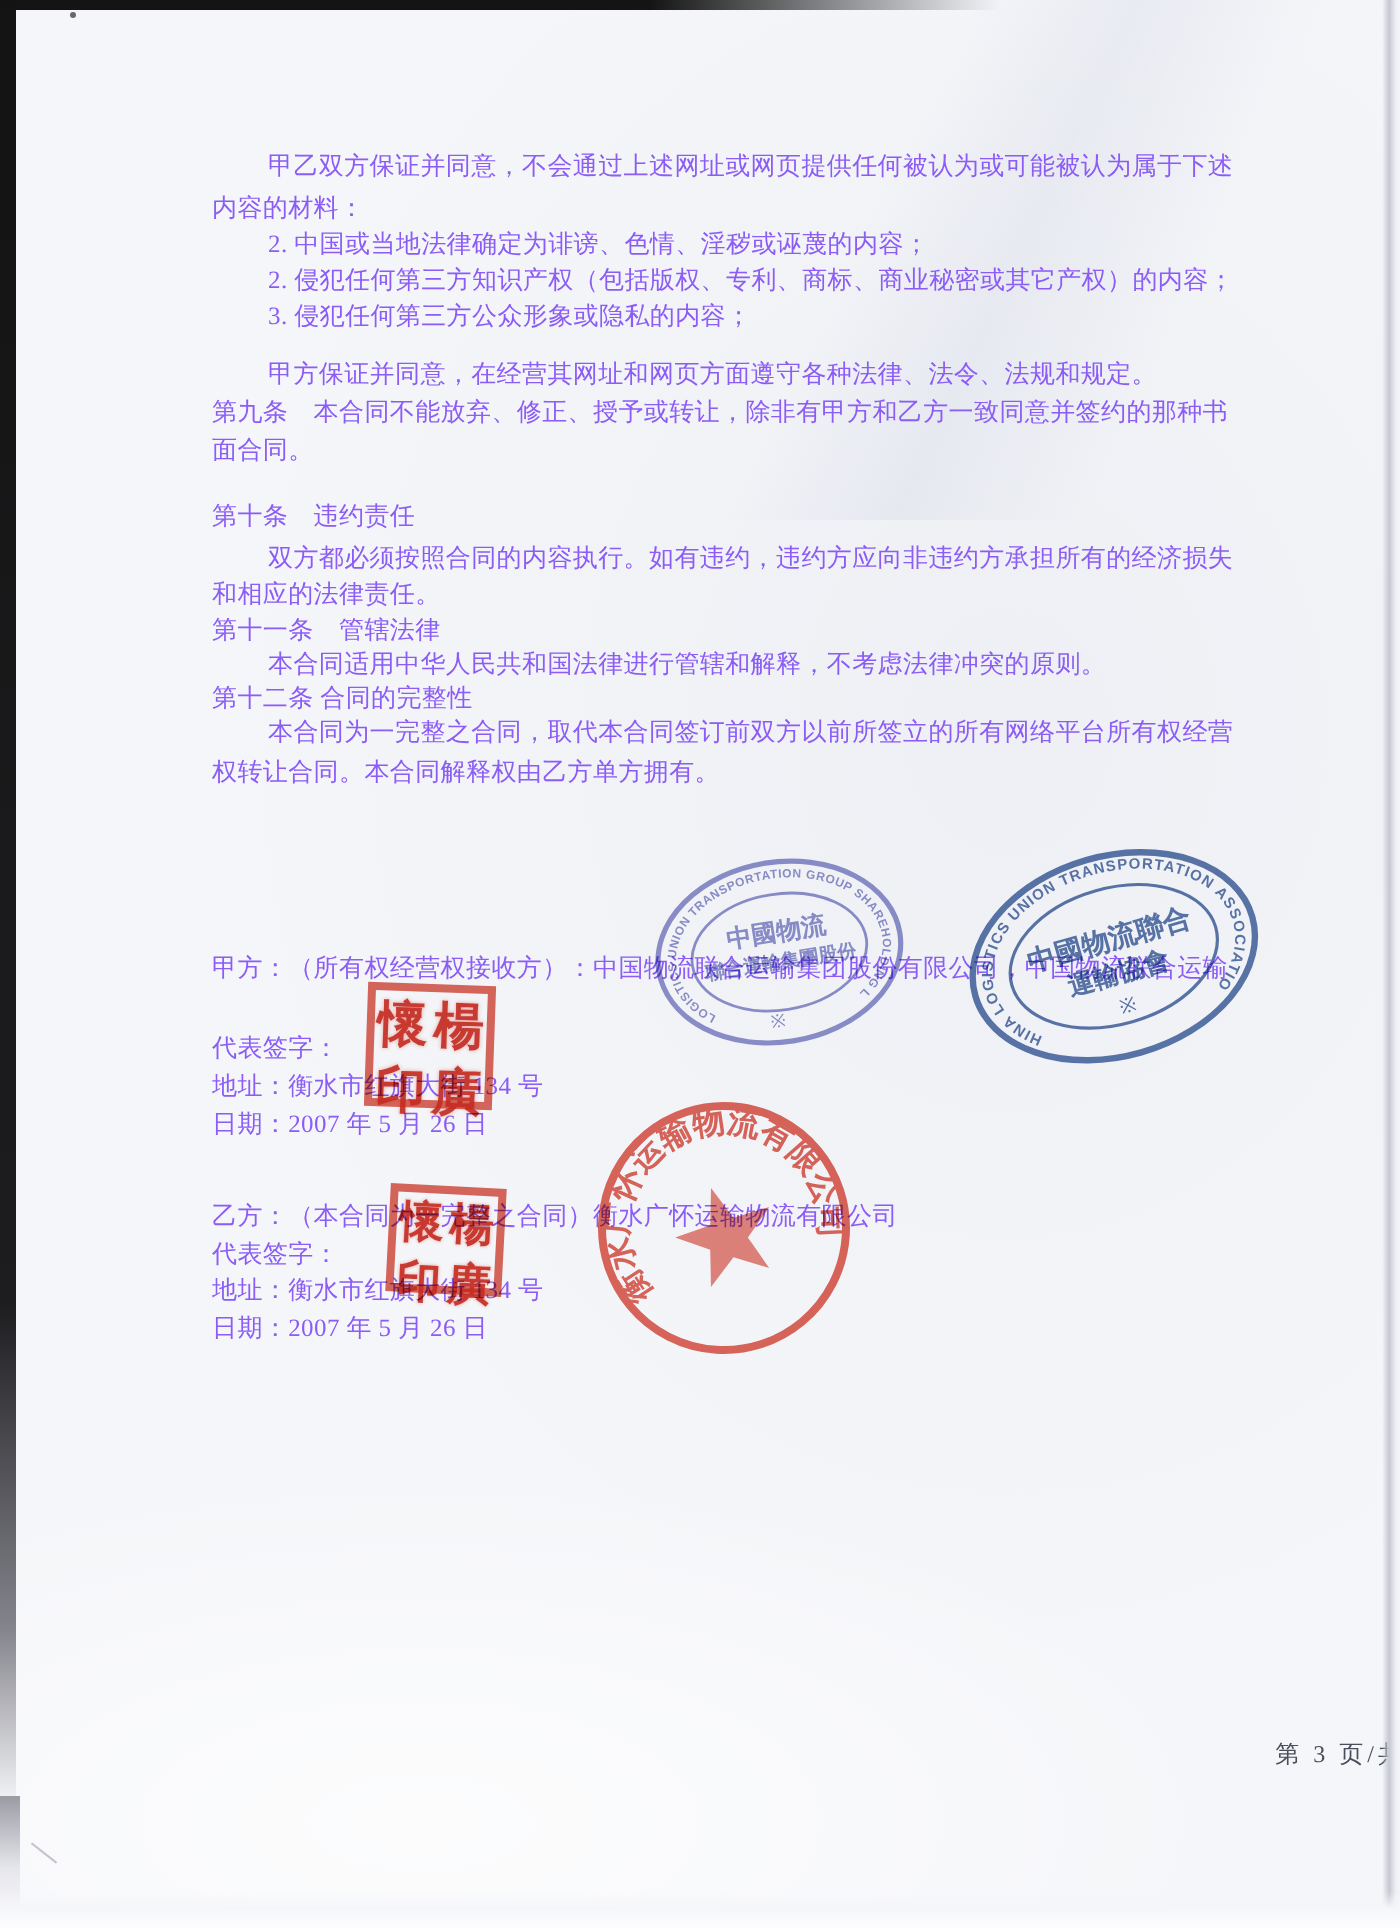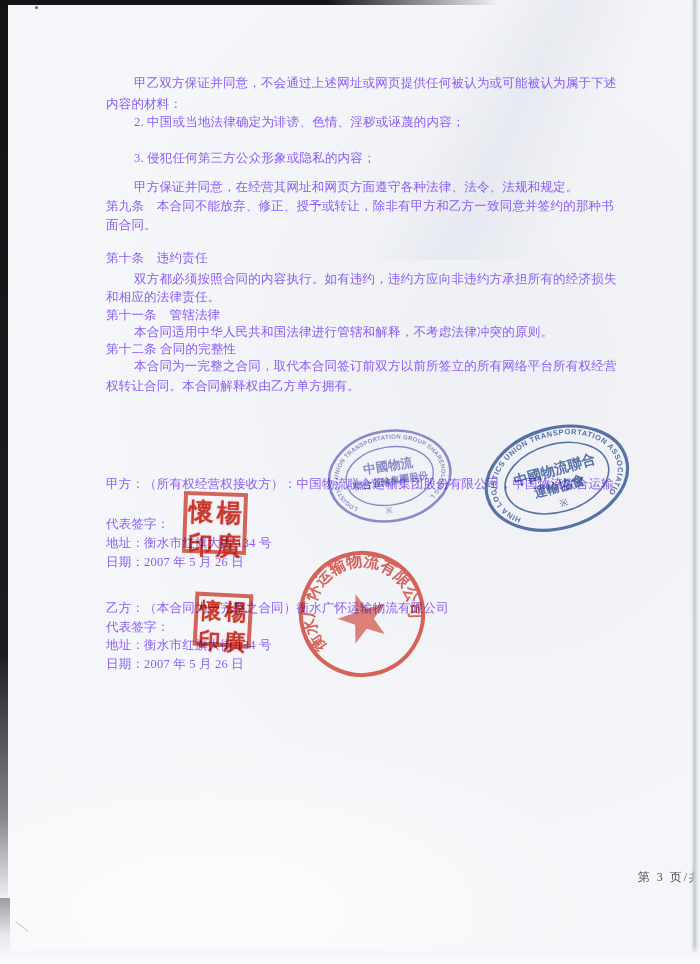--- a/index.html
+++ b/index.html
@@ -53,20 +53,21 @@
 
 <div id="scan">
 
   <div class="shade shade1"></div>
   <div class="shade shade2"></div>
   <div class="shade shade3"></div>
 
   <div class="line ind" style="top:76px">甲乙双方保证并同意，不会通过上述网址或网页提供任何被认为或可能被认为属于下述</div>
   <div class="line" style="top:97px">内容的材料：</div>
   <div class="line ind" style="top:115px">2. 中国或当地法律确定为诽谤、色情、淫秽或诬蔑的内容；</div>
+  <div class="line ind" style="top:133px">2. 侵犯任何第三方知识产权（包括版权、专利、商标、商业秘密或其它产权）的内容；</div>
   <div class="line ind" style="top:151px">3. 侵犯任何第三方公众形象或隐私的内容；</div>
   <div class="line" style="top:199px">第九条　本合同不能放弃、修正、授予或转让，除非有甲方和乙方一致同意并签约的那种书</div>
   <div class="line ind" style="top:180px">甲方保证并同意，在经营其网址和网页方面遵守各种法律、法令、法规和规定。</div>
   <div class="line" style="top:218px">面合同。</div>
   <div class="line" style="top:251px">第十条　违约责任</div>
   <div class="line ind" style="top:272px">双方都必须按照合同的内容执行。如有违约，违约方应向非违约方承担所有的经济损失</div>
   <div class="line" style="top:290px">和相应的法律责任。</div>
   <div class="line" style="top:308px">第十一条　管辖法律</div>
   <div class="line ind" style="top:325px">本合同适用中华人民共和国法律进行管辖和解释，不考虑法律冲突的原则。</div>
   <div class="line" style="top:342px">第十二条 合同的完整性</div>

